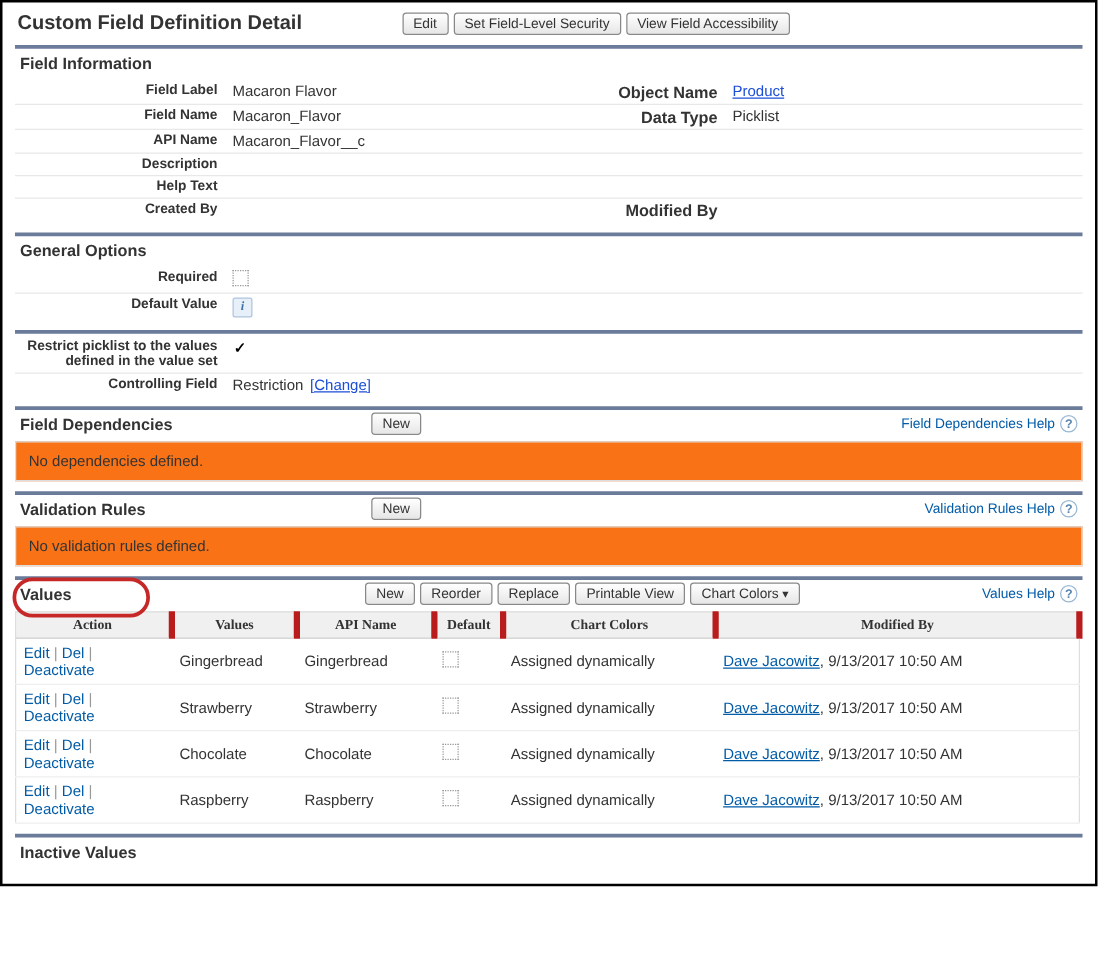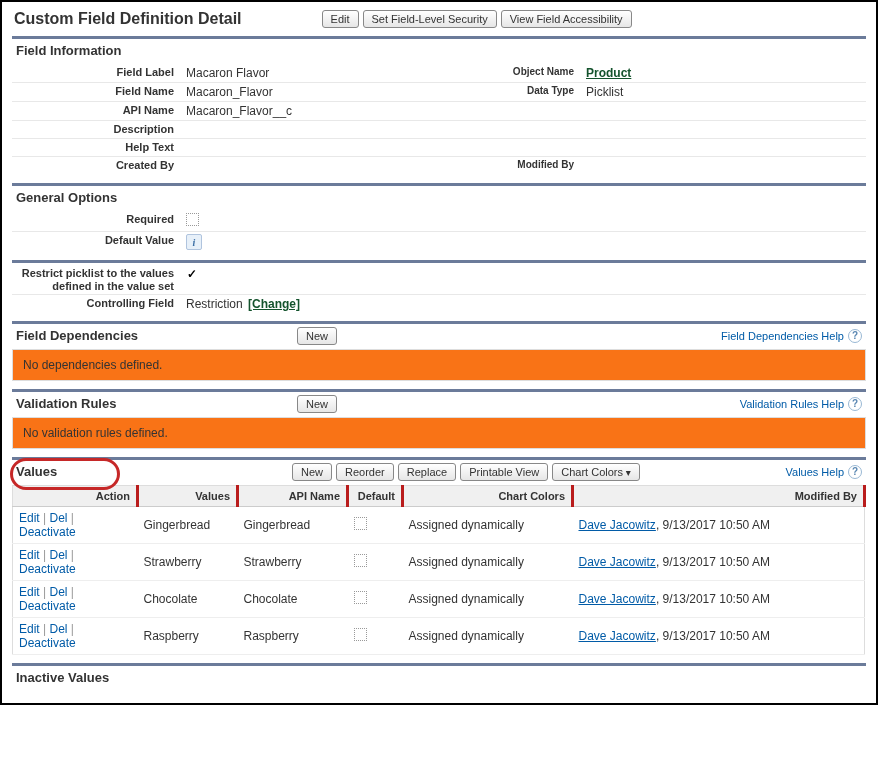--- a/index.html
+++ b/index.html
@@ -116,35 +116,34 @@
     padding: 2px 8px 2px 4px;
   }
   .detail-value {
     flex: 1;
     padding: 2px 4px;
     font-size: 12px;
   }
   .detail-label2 {
     width: 120px;
     text-align: right;
-    font-size: 10px;
+    font-size: 13px;
     font-weight: bold;
     color: #333;
     padding: 2px 8px 2px 4px;
   }
   .detail-value2 {
     width: 140px;
     padding: 2px 4px;
     font-size: 12px;
   }
   .link {
-    color: #14532d;
+    color: #1d4ed8;
     text-decoration: underline;
     cursor: pointer;
-    font-weight: bold;
   }
   .link-plain {
     color: #015ba7;
     cursor: pointer;
   }
   .checkbox {
     width: 13px;
     height: 13px;
     border: 1px dotted #999;
     display: inline-block;
@@ -183,24 +182,25 @@
   }
   .values-table {
     width: 100%;
     border-collapse: collapse;
     border: 1px solid #ddd;
   }
   .values-table th {
     background: #f0f0f0;
     font-size: 11px;
     font-weight: bold;
-    text-align: right;
+    text-align: center;
     padding: 4px 6px;
     border-bottom: 1px solid #ccc;
-    border-right: 3px solid #b91c1c;
+    border-right: 5px solid #b91c1c;
+    font-family: Liberation Serif, serif;
   }
   .values-table td {
     padding: 4px 6px;
     font-size: 12px;
     border-bottom: 1px solid #eee;
   }
   .action-links {
     color: #015ba7;
   }
   .action-links span {

